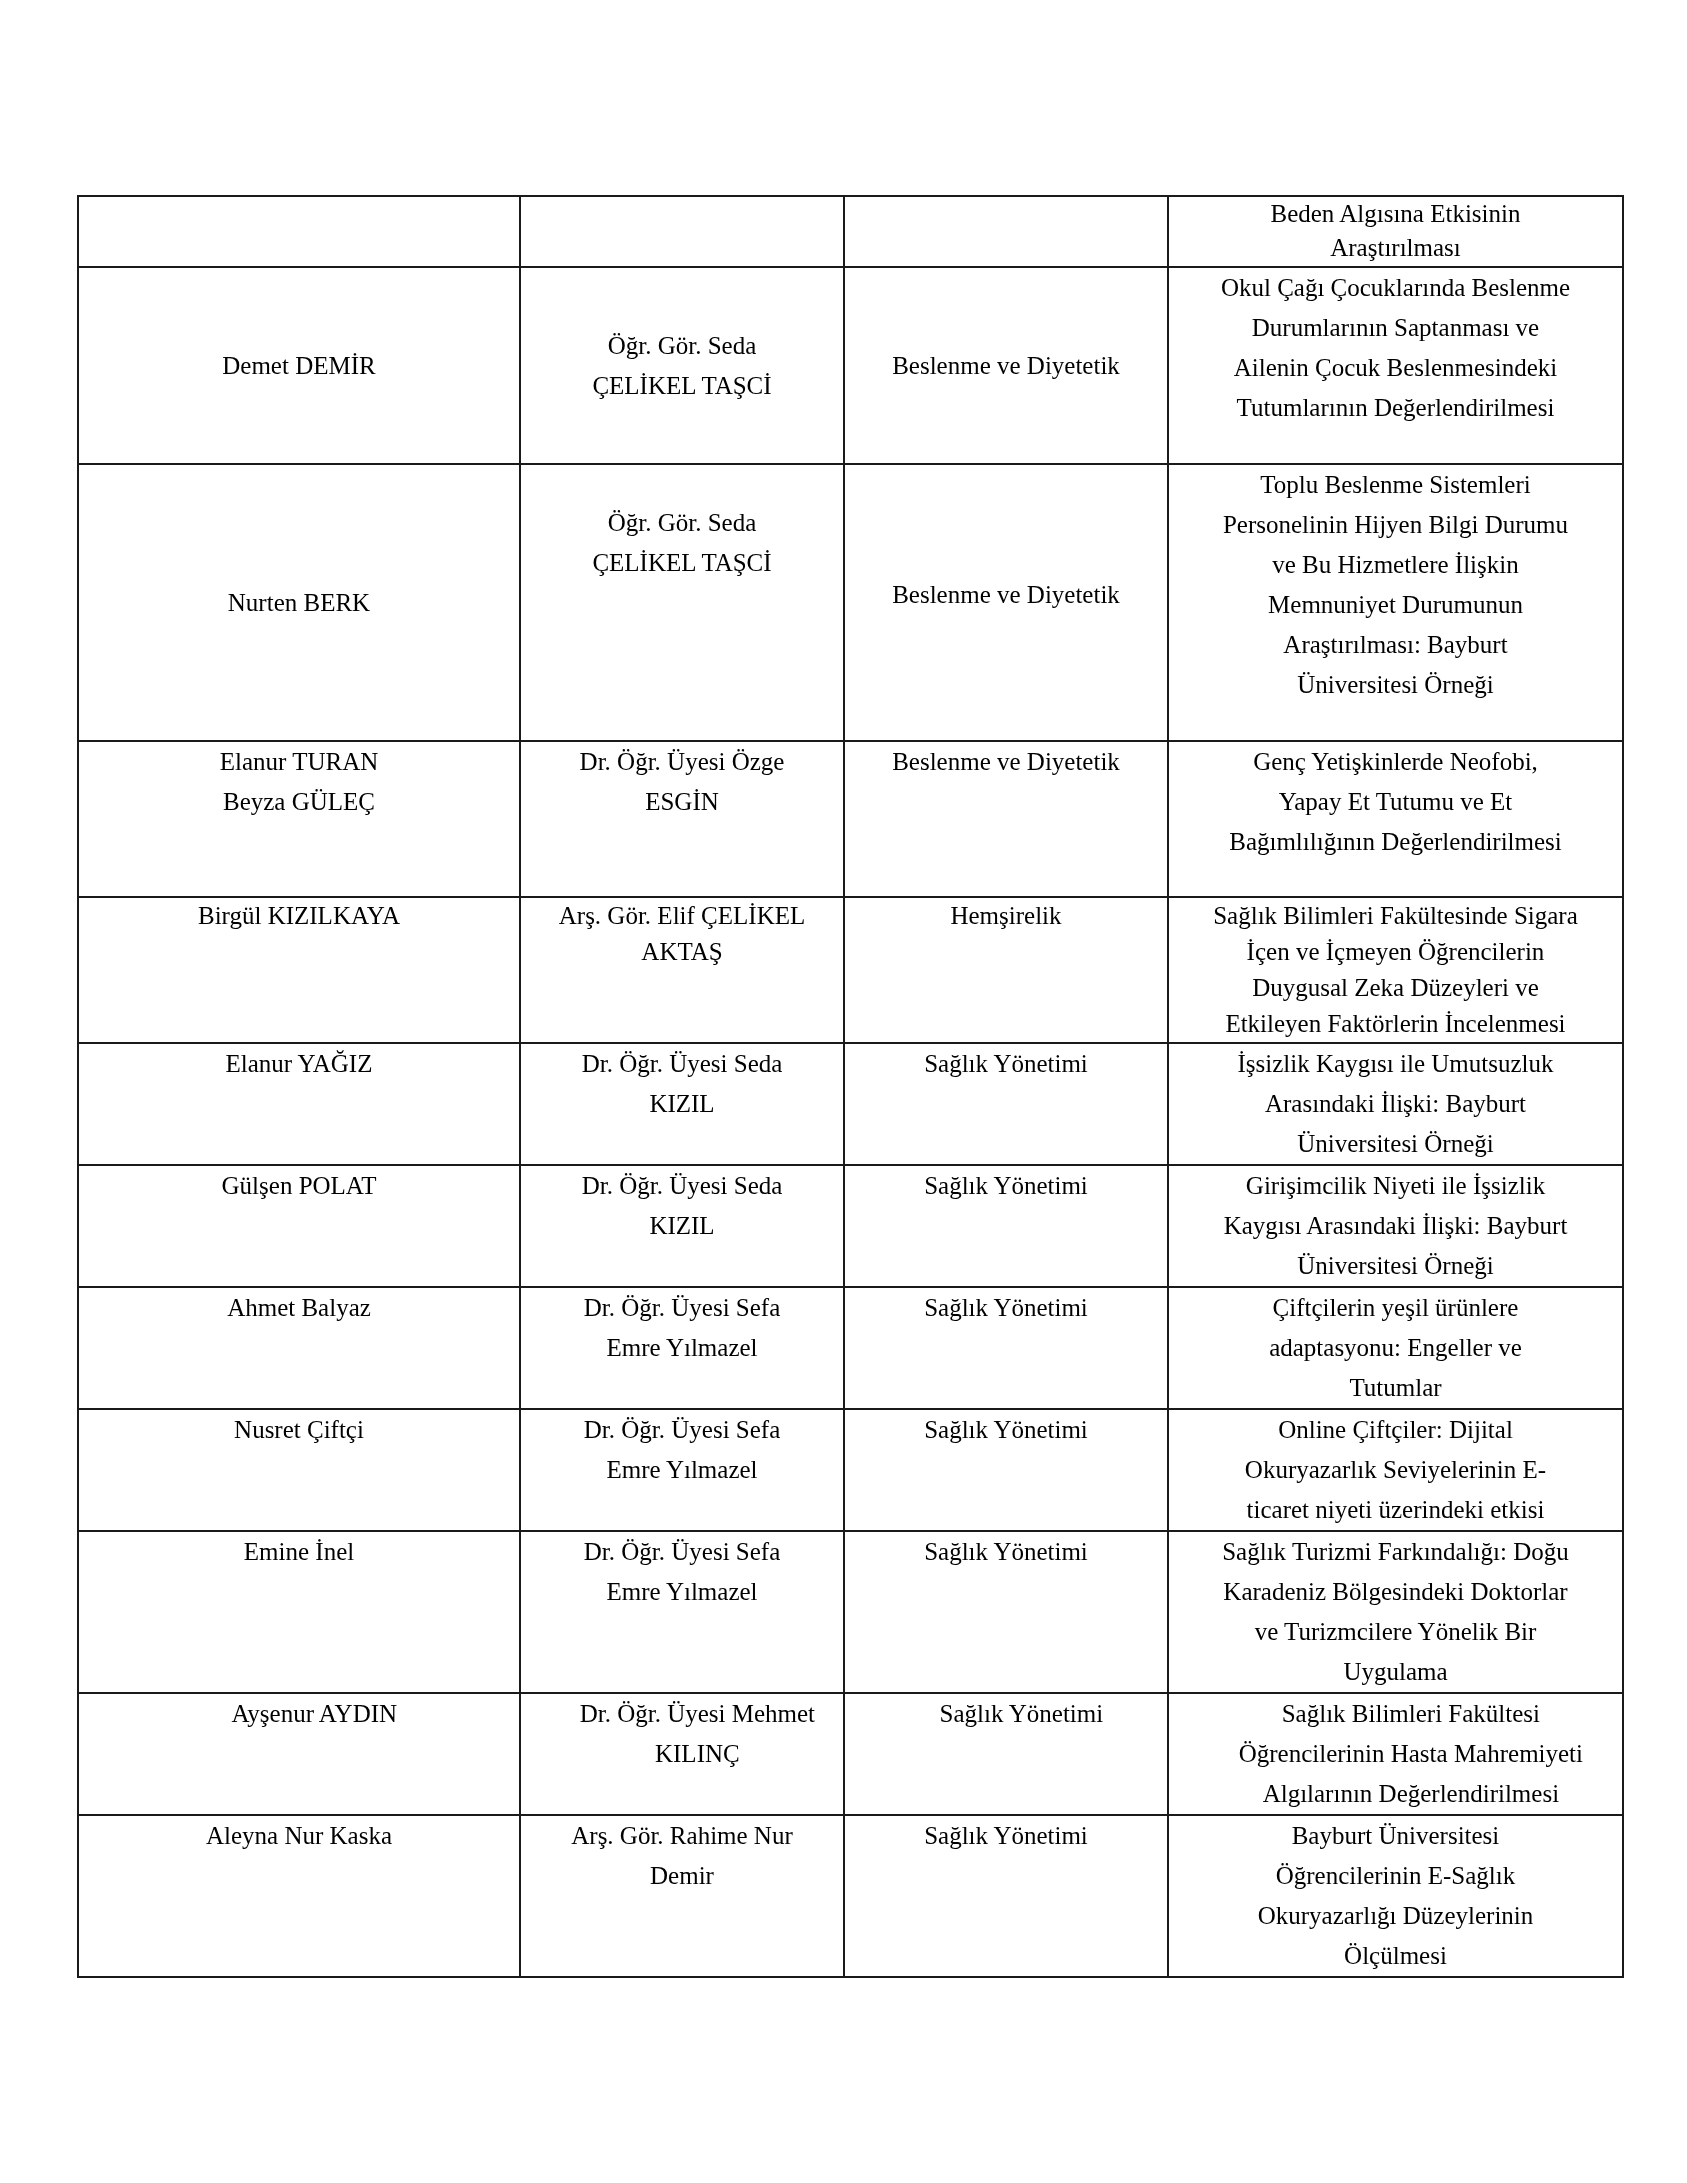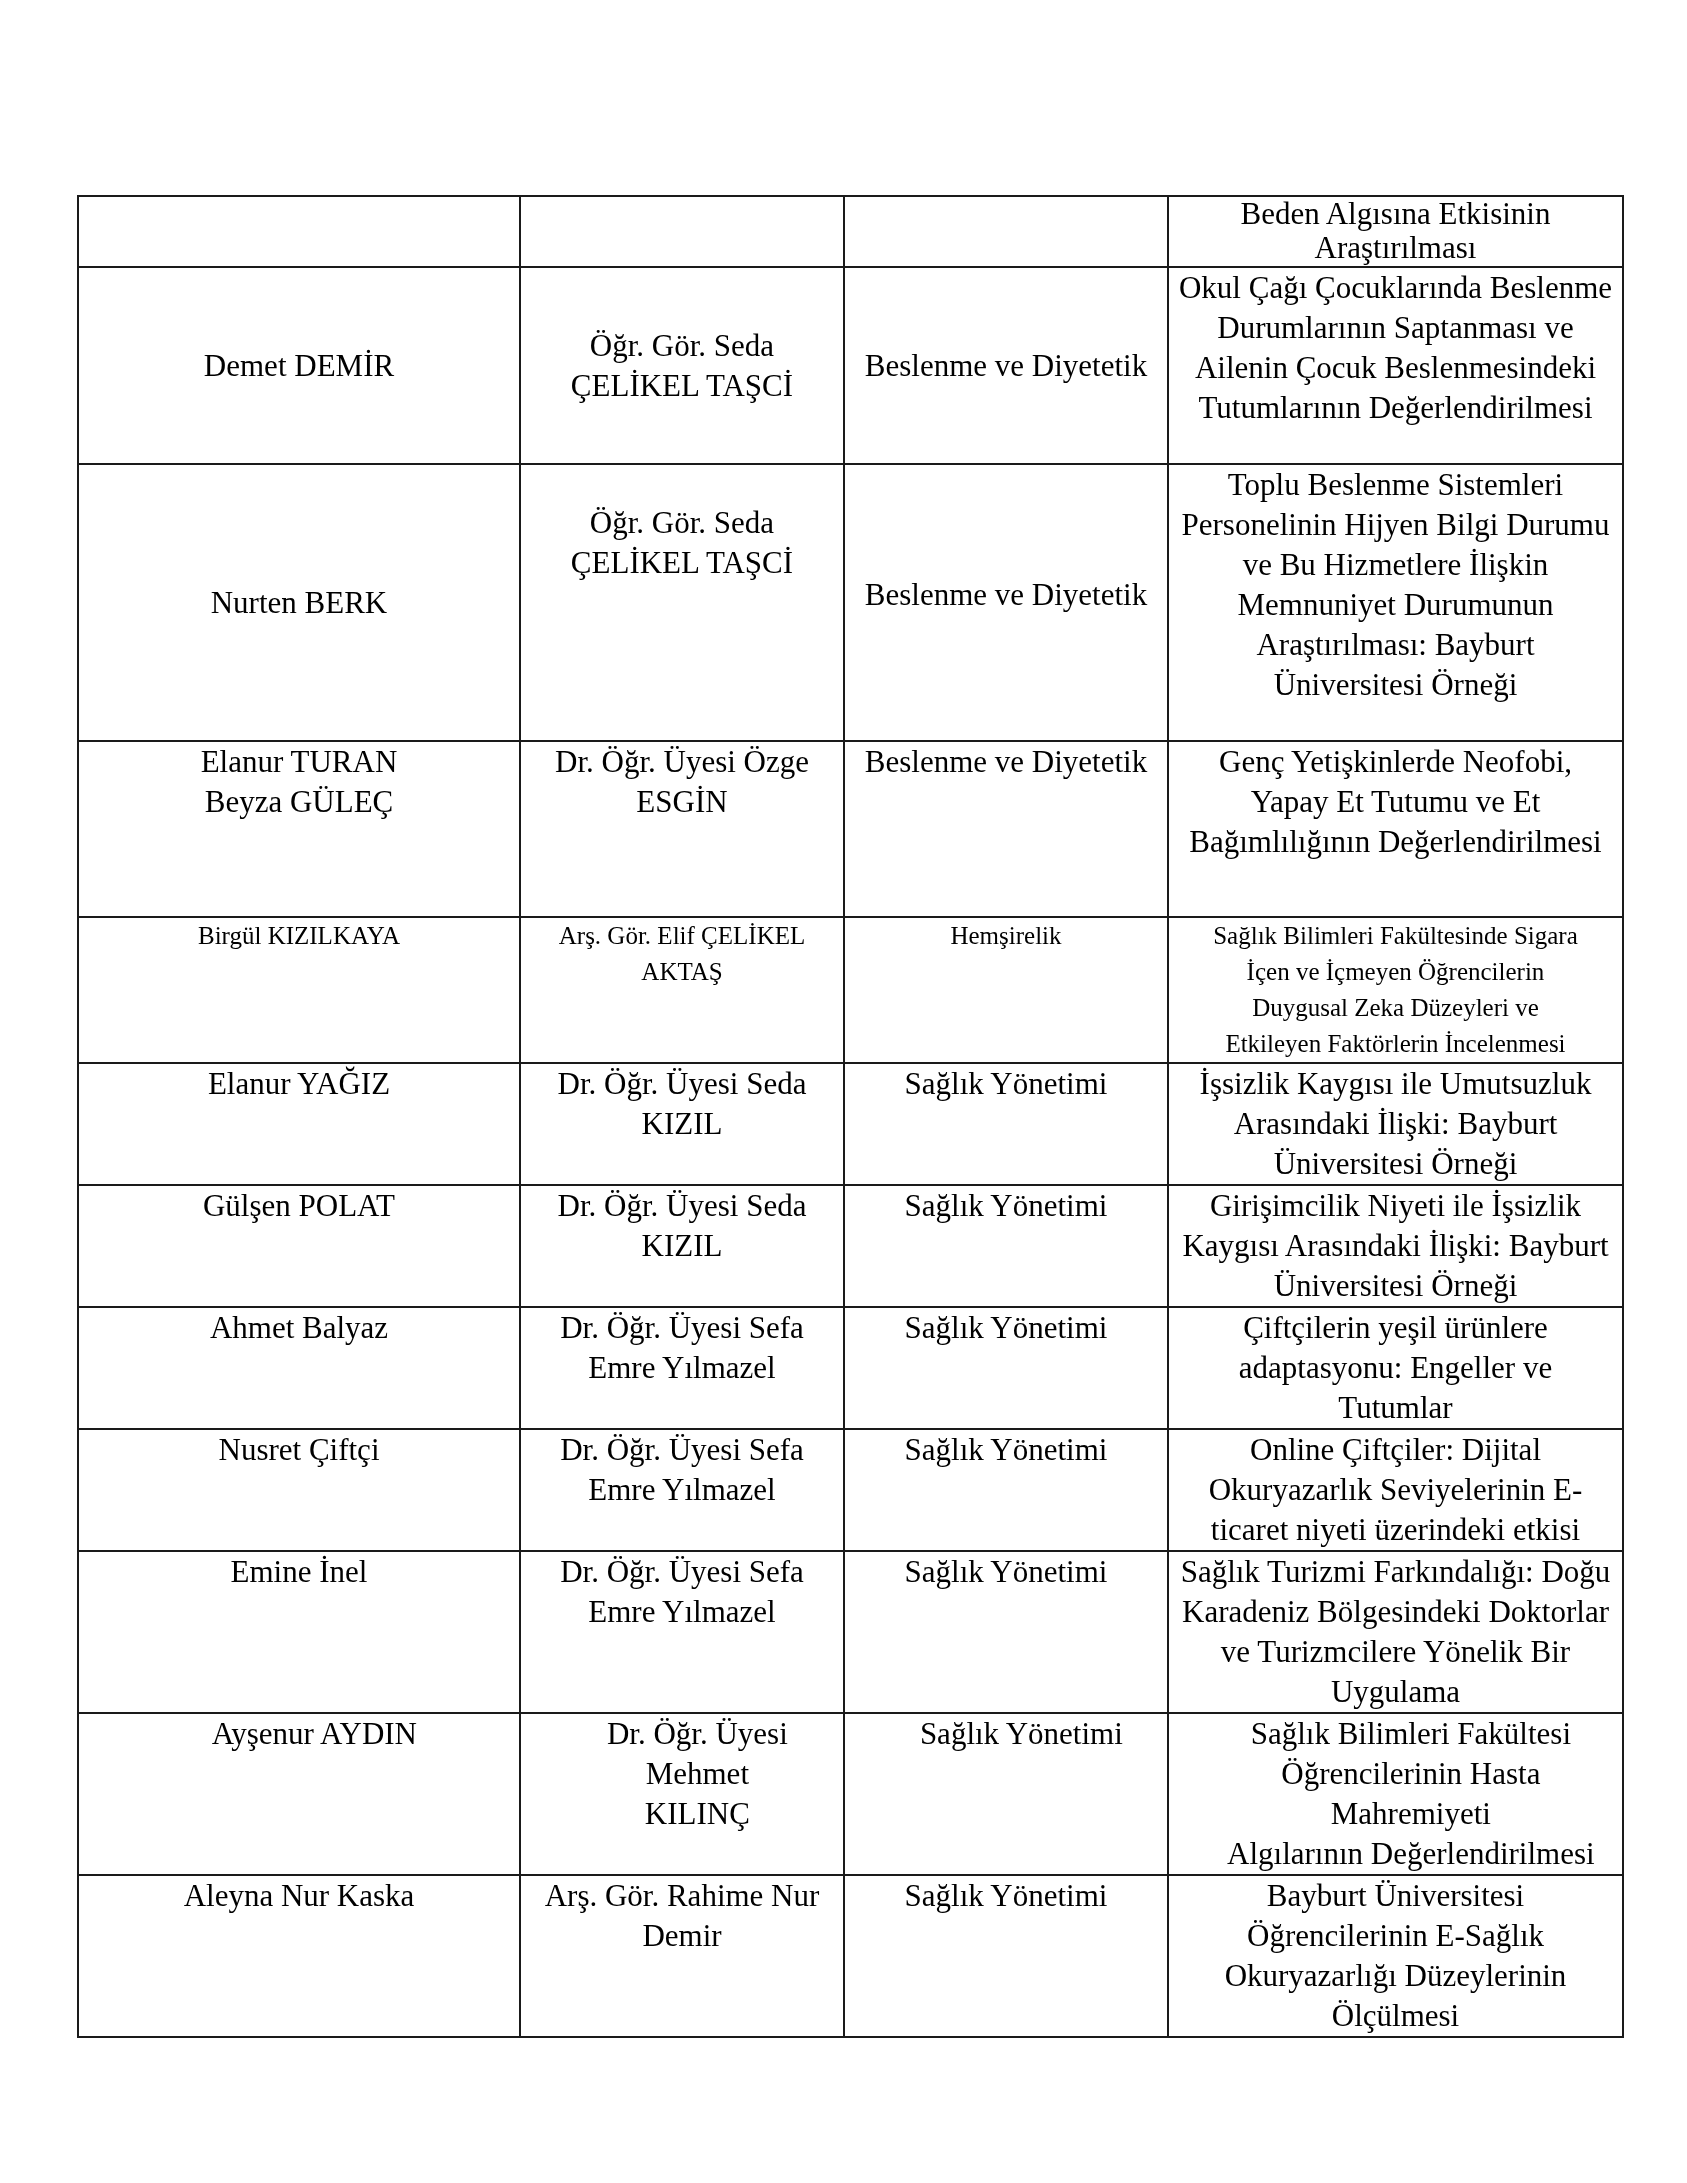--- a/index.html
+++ b/index.html
@@ -6,32 +6,32 @@
   body { width: 1687px; height: 2183px; position: relative; overflow: hidden;
          font-family: "Liberation Serif", "DejaVu Serif", serif; color: #000; }
   #page { position: absolute; left: 0; top: 0; width: 1687px; height: 2183px; background: #fff; }
   table.thesis-table {
     position: absolute; left: 77px; top: 195px;
     width: 1544px; border-collapse: collapse; table-layout: fixed;
   }
   table.thesis-table td {
     border: 2px solid #1a1a1a;
     text-align: center; vertical-align: top;
-    font-size: 31px; line-height: 40px;
+    font-size: 25px; line-height: 40px;
     padding: 0 5.3px; box-sizing: border-box; word-wrap: break-word;
   }
   col.c1 { width: 442px; }
   col.c2 { width: 324px; }
   col.c3 { width: 324px; }
   col.c4 { width: 455px; }
   tr.r0 td { height: 71px; }
   tr.r0 td.col-title { padding-top: 0; line-height: 34px; }
   tr.r1 td { height: 197px; }
   tr.r2 td { height: 277px; }
-  tr.r3 td { height: 176px; }
+  tr.r3 td { height: 156px; }
   tr.r4 td { height: 141px; }
   tr.r5 td { height: 122px; }
   tr.r6 td { height: 122px; }
   tr.r7 td { height: 122px; }
   tr.r8 td { height: 121px; border-radius: 10px; }
   tr.r9 td { height: 162px; }
   tr.r10 td { height: 122px; padding-left: 36px; }
   tr.r11 td { height: 162px; }
   tr.r1 td.col-supervisor { vertical-align: middle; }
   tr.r1 td.col-department { vertical-align: middle; }

